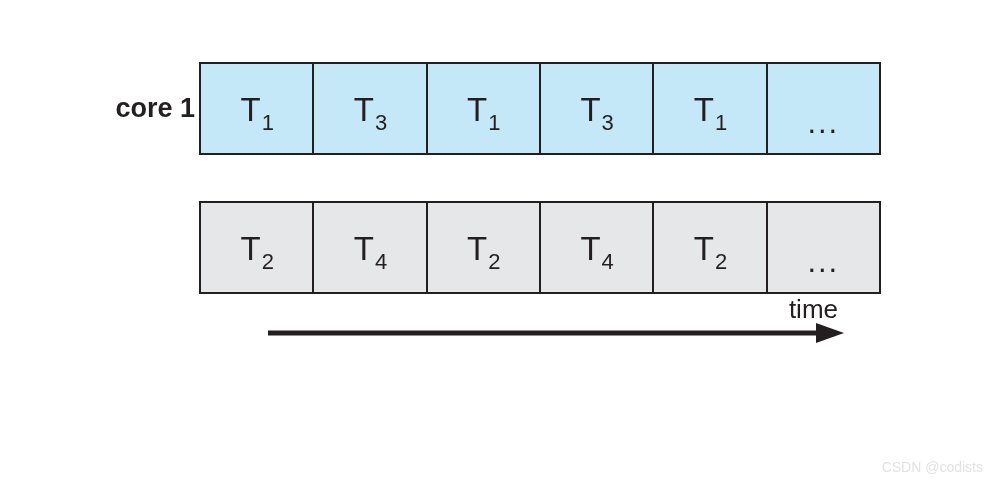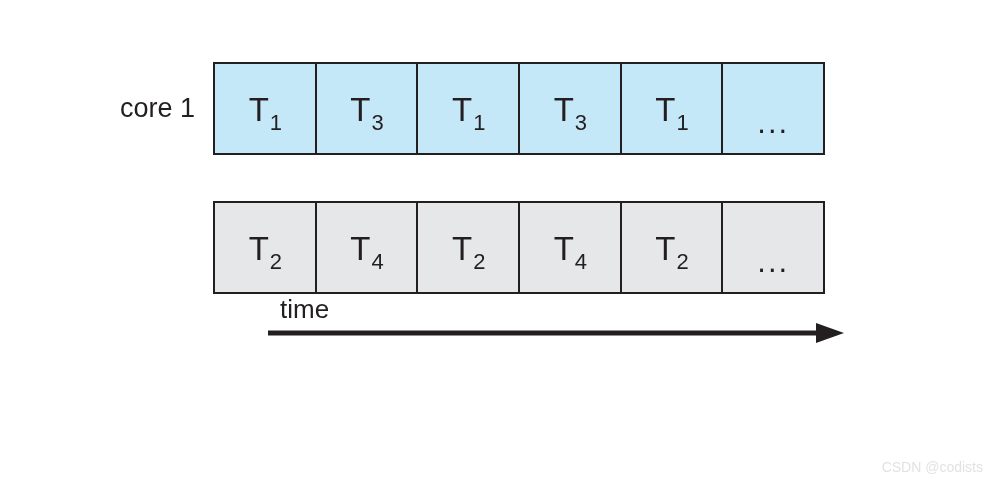--- a/index.html
+++ b/index.html
@@ -18,28 +18,28 @@
 
   
   .core-label {
     position: absolute;
     width: 140px;
     text-align: right;
     font-size: 27px;
     color: #231f20;
     line-height: 1;
   }
-  #core-label-1 { left: 55px; top: 95px; }
+  #core-label-1 { left: 55px; top: 95px; font-weight: bold; }
   #core-label-2 { left: 55px; top: 225px; }
 
   
   .core-row {
     position: absolute;
-    left: 213px;
-    width: 612px;
+    left: 199px;
+    width: 682px;
     height: 93px;
     display: flex;
     border: 2px solid #231f20;
     box-sizing: border-box;
   }
   #core-row-1 { top: 62px;  background: #c5e8f8; }
   #core-row-2 { top: 193px; background: #e6e7e8; }
 
   .slot {
     flex: 1 1 0;
@@ -73,24 +73,24 @@
   .slot-text.ellipsis {
     top: 50%;
     transform: translateY(-2px);
     font-size: 31px;
     letter-spacing: 2px;
   }
 
   
   #time-label {
     position: absolute;
-    left: 280px;
+    left: 268px;
     width: 570px;
     top: 296px;
-    text-align: left;
+    text-align: right;
     font-size: 26px;
     color: #231f20;
     line-height: 1;
   }
   #time-axis {
     position: absolute;
     left: 262px;
     top: 318px;
     width: 586px;
     height: 30px;

